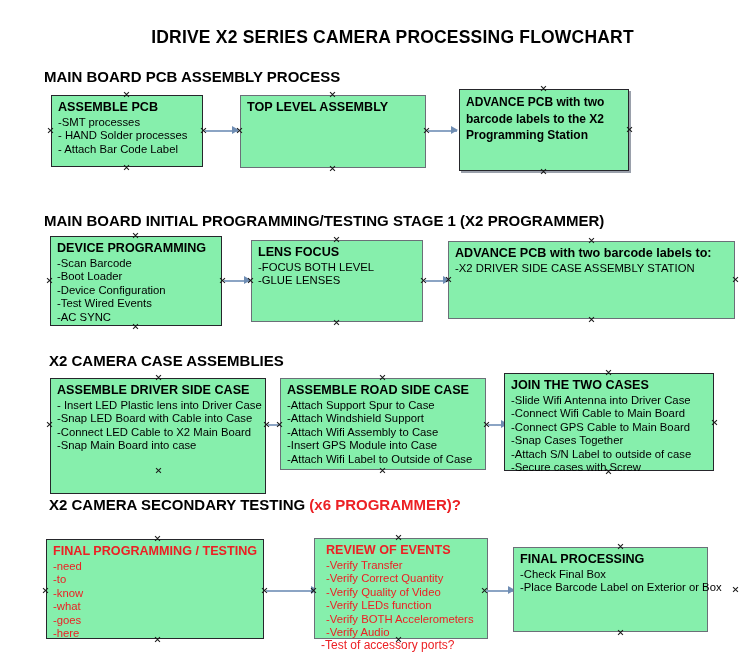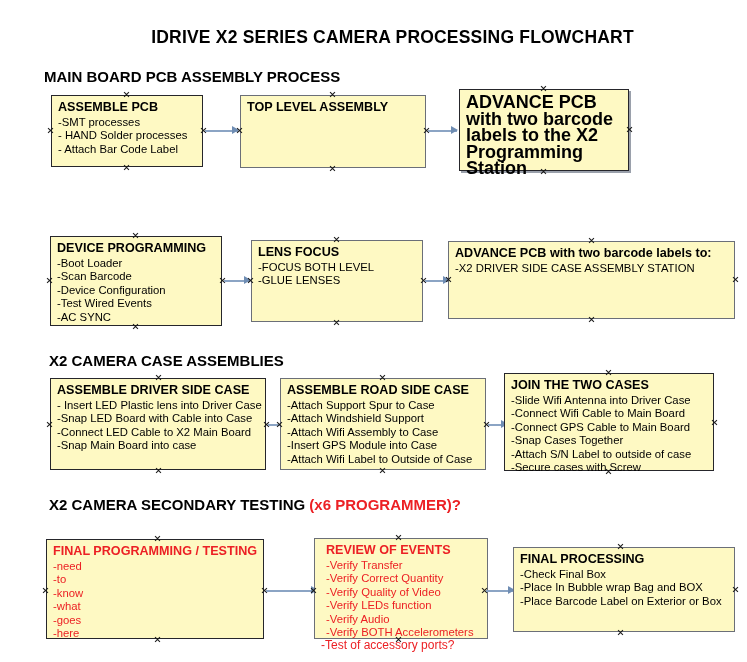--- a/index.html
+++ b/index.html
@@ -22,32 +22,32 @@
   }
   .section-title{
     position:absolute; font-weight:bold; font-size:15px;
     white-space:nowrap; letter-spacing:0px;
   }
   .section-title .red { color:#ec2024; }
 
   
   .box{
     position:absolute;
-    background:#fef9c3;
+    background:#86efac;
     border:1.3px solid #26262b;
     padding:4px 5px 3px 6px;
     overflow:visible;
   }
   .box.gray-border{ border-color:#6b6f78; }
   .box.shadowed{ box-shadow:2px 2px 0 0 #9aa0ab; }
   .box .hd{
     font-weight:bold; font-size:12.6px; line-height:14.5px;
     white-space:nowrap; margin-bottom:1px;
   }
-  .box .hd.small{ font-size:18px; }
+  .box .hd.small{ font-size:12px; }
   .box ul{ list-style:none; margin:0; padding:0; }
   .box li{
     font-size:11.3px; line-height:13.6px; white-space:nowrap;
   }
   .box.red .hd, .box.red li{ color:#ec2024; }
   .box .overflow-line{
     position:absolute; left:6px; font-size:12px; line-height:13.6px;
     white-space:nowrap; color:#ec2024;
   }
   .box.multi-line-head .hd{ white-space:normal; }
@@ -119,26 +119,29 @@
       <div class="head"></div>
   </div>
 
   <div class="box shadowed multi-line-head" style="left:440px; top:80px; width:170px; height:82px;">
     <div class="hd small" style="line-height:16.5px;">ADVANCE PCB with two barcode labels to the  X2 Programming Station</div>
   </div>
   <div class="hx" style="left:521px; top:76px;"></div>
   <div class="hx" style="left:521px; top:159px;"></div>
   <div class="hx" style="left:607px; top:117px;"></div>
 
+  <div class="section-title" style="left:25px; top:203px;">
+    <span>MAIN BOARD INITIAL PROGRAMMING/TESTING STAGE 1 (X2 PROGRAMMER)</span>
+  </div>
 
   <div class="box" style="left:31px; top:227px; width:172px; height:90px;">
     <div class="hd">DEVICE PROGRAMMING</div>
     <ul>
+      <li>-Scan Barcode</li>
       <li>-Boot Loader</li>
-      <li>-Scan Barcode</li>
       <li>-Device Configuration</li>
       <li>-Test Wired Events</li>
       <li>-AC SYNC</li>
     </ul>
   </div>
   <div class="hx" style="left:113px; top:223px;"></div>
   <div class="hx" style="left:113px; top:314px;"></div>
   <div class="hx" style="left:27px; top:268px;"></div>
   <div class="hx" style="left:200px; top:268px;"></div>
 
@@ -172,21 +175,21 @@
   </div>
   <div class="hx" style="left:569px; top:228px;"></div>
   <div class="hx" style="left:569px; top:307px;"></div>
   <div class="hx" style="left:426px; top:267px;"></div>
   <div class="hx" style="left:713px; top:267px;"></div>
 
   <div class="section-title" style="left:30px; top:343px;">
     <span>X2 CAMERA CASE ASSEMBLIES</span>
   </div>
 
-  <div class="box" style="left:31px; top:369px; width:216px; height:92px;">
+  <div class="box" style="left:31px; top:369px; width:216px; height:116px;">
     <div class="hd">ASSEMBLE DRIVER SIDE CASE</div>
     <ul>
       <li>- Insert LED Plastic lens into Driver Case</li>
       <li>-Snap LED Board with Cable into Case</li>
       <li>-Connect LED Cable to X2 Main Board</li>
       <li>-Snap Main Board into case</li>
     </ul>
   </div>
   <div class="hx" style="left:136px; top:365px;"></div>
   <div class="hx" style="left:136px; top:458px;"></div>
@@ -259,40 +262,39 @@
       <div class="head"></div>
   </div>
 
   <div class="box red gray-border" style="left:295px; top:529px; width:174px; height:101px;padding-left:11px;">
     <div class="hd">REVIEW OF EVENTS</div>
     <ul>
       <li>-Verify Transfer</li>
       <li>-Verify Correct Quantity</li>
       <li>-Verify Quality of Video</li>
       <li>-Verify LEDs function</li>
+      <li>-Verify BOTH Accelerometers</li>
       <li>-Verify Audio</li>
-      <li>-Verify BOTH Accelerometers</li>
     </ul>
     <div class="overflow-line" style="top:100px;">-Test of accessory ports?</div>
   </div>
   <div class="hx" style="left:376px; top:525px;"></div>
   <div class="hx" style="left:376px; top:627px;"></div>
   <div class="hx" style="left:291px; top:578px;"></div>
   <div class="hx" style="left:462px; top:578px;"></div>
 
   <div class="arrow" style="left:467px; top:577px; width:28px;">
     <div class="shaft"></div>
       <div class="head"></div>
   </div>
 
-  <div class="box gray-border" style="left:494px; top:538px; width:222px; height:85px;">
+  <div class="box gray-border" style="left:494px; top:538px; width:195px; height:85px;">
     <div class="hd">FINAL PROCESSING</div>
     <ul>
       <li> -Check Final Box</li>
-      <li>-Place In Bubble wrap Bag and BOX</li>
       <li>-Place Barcode Label on Exterior or Box</li>
     </ul>
   </div>
   <div class="hx" style="left:598px; top:534px;"></div>
   <div class="hx" style="left:598px; top:620px;"></div>
   <div class="hx" style="left:713px; top:577px;"></div>
 
 </div>
 
 </body></html>

